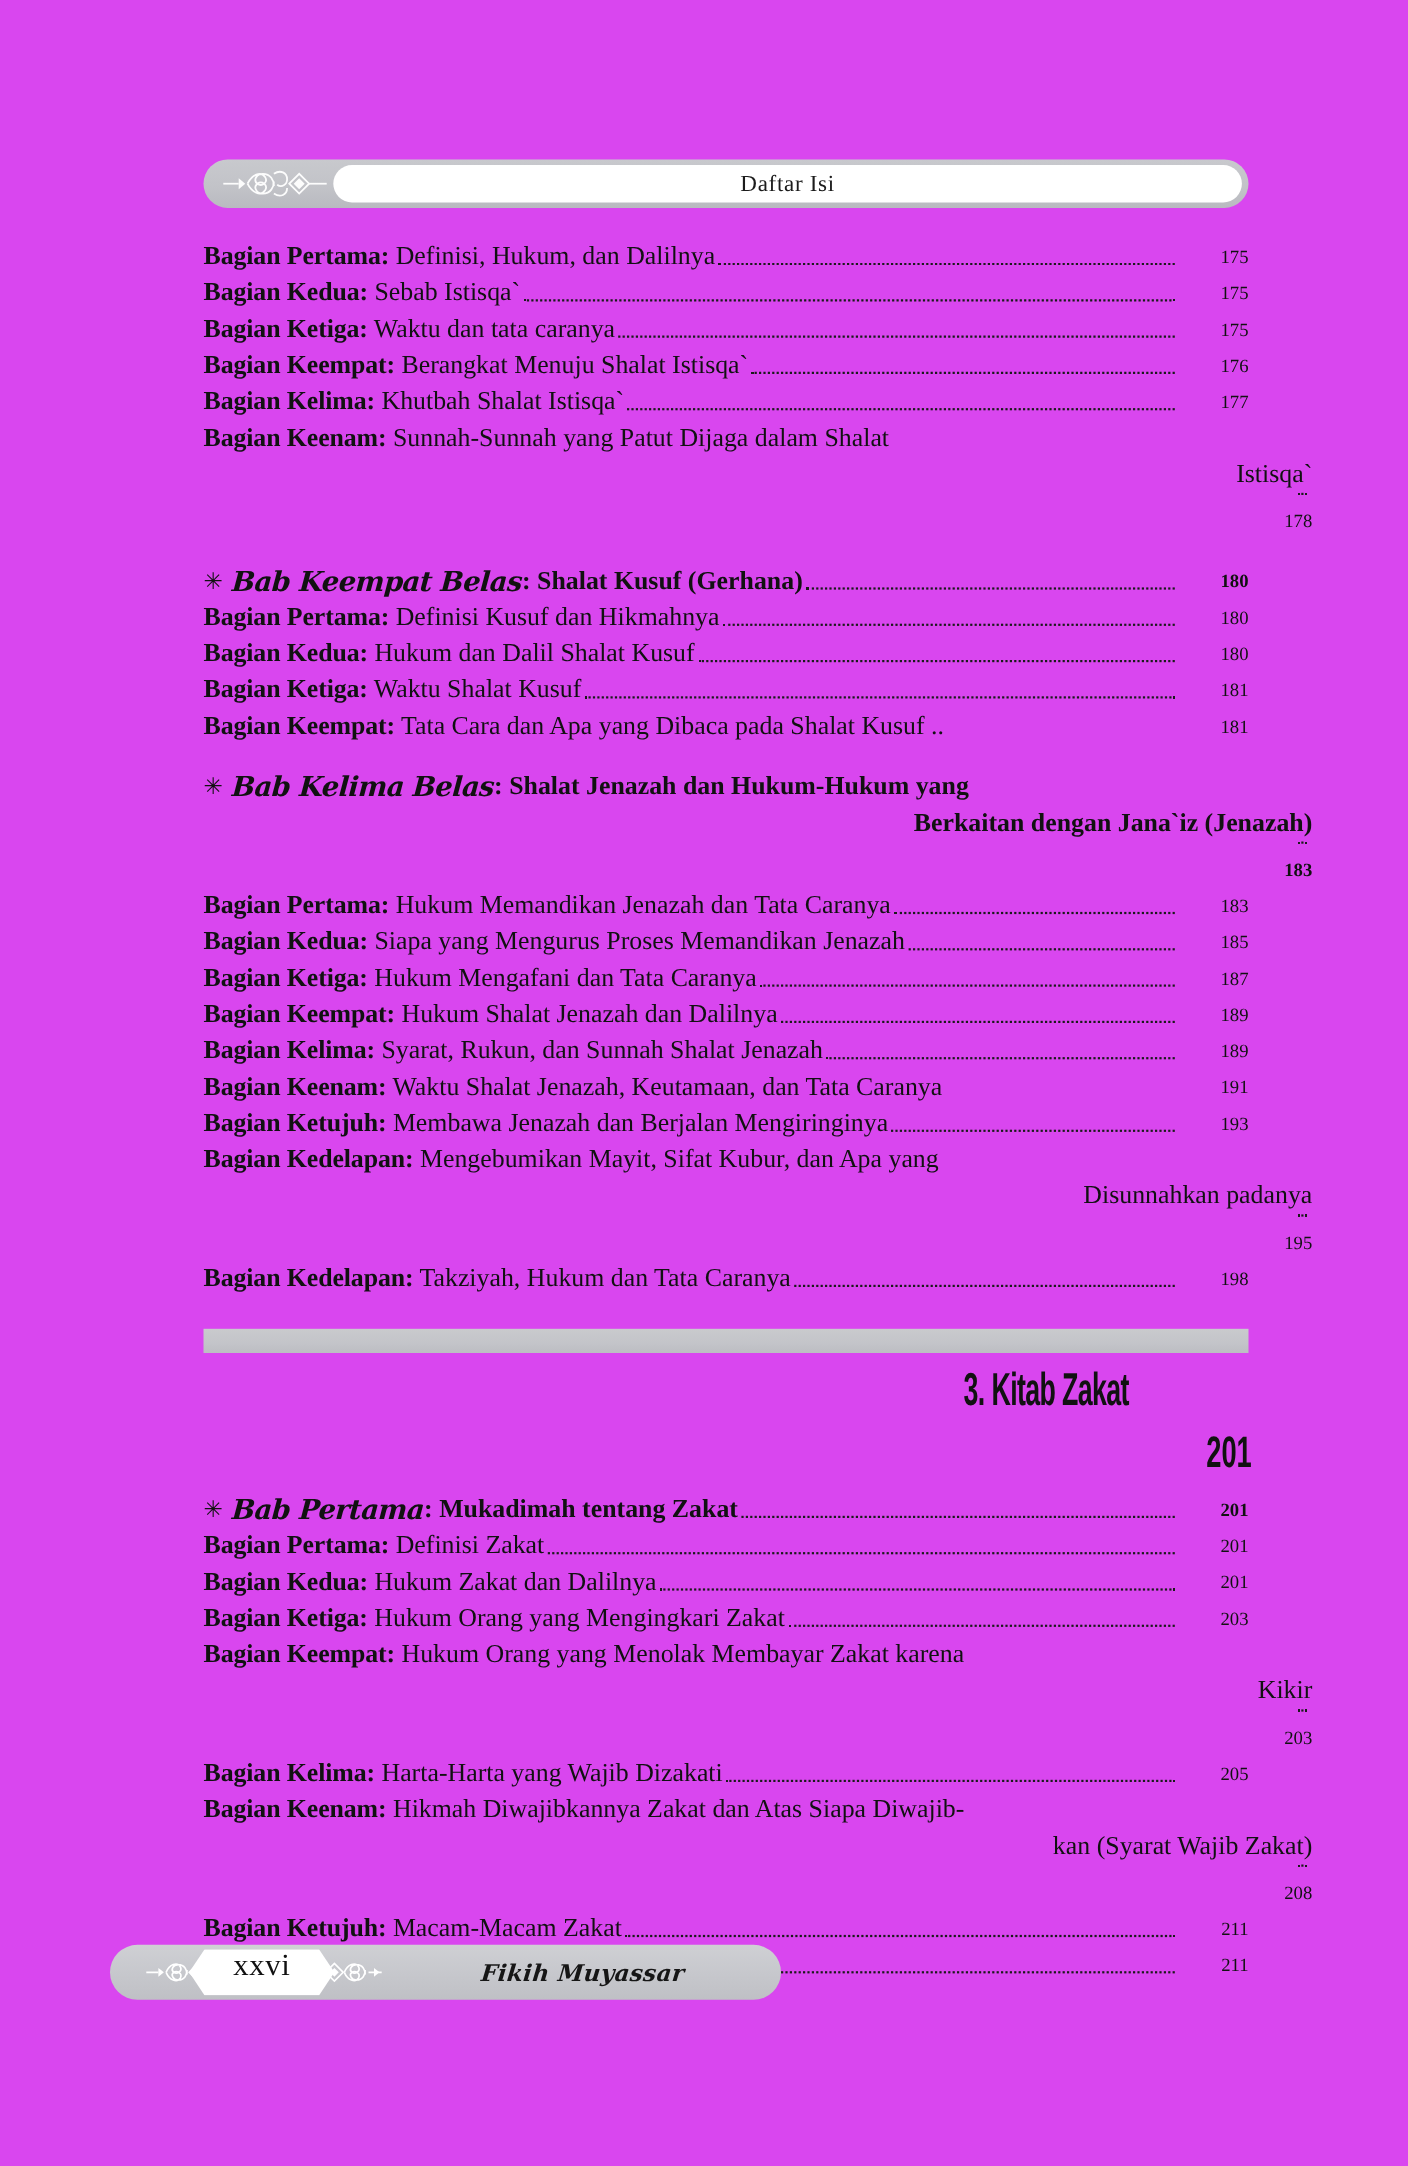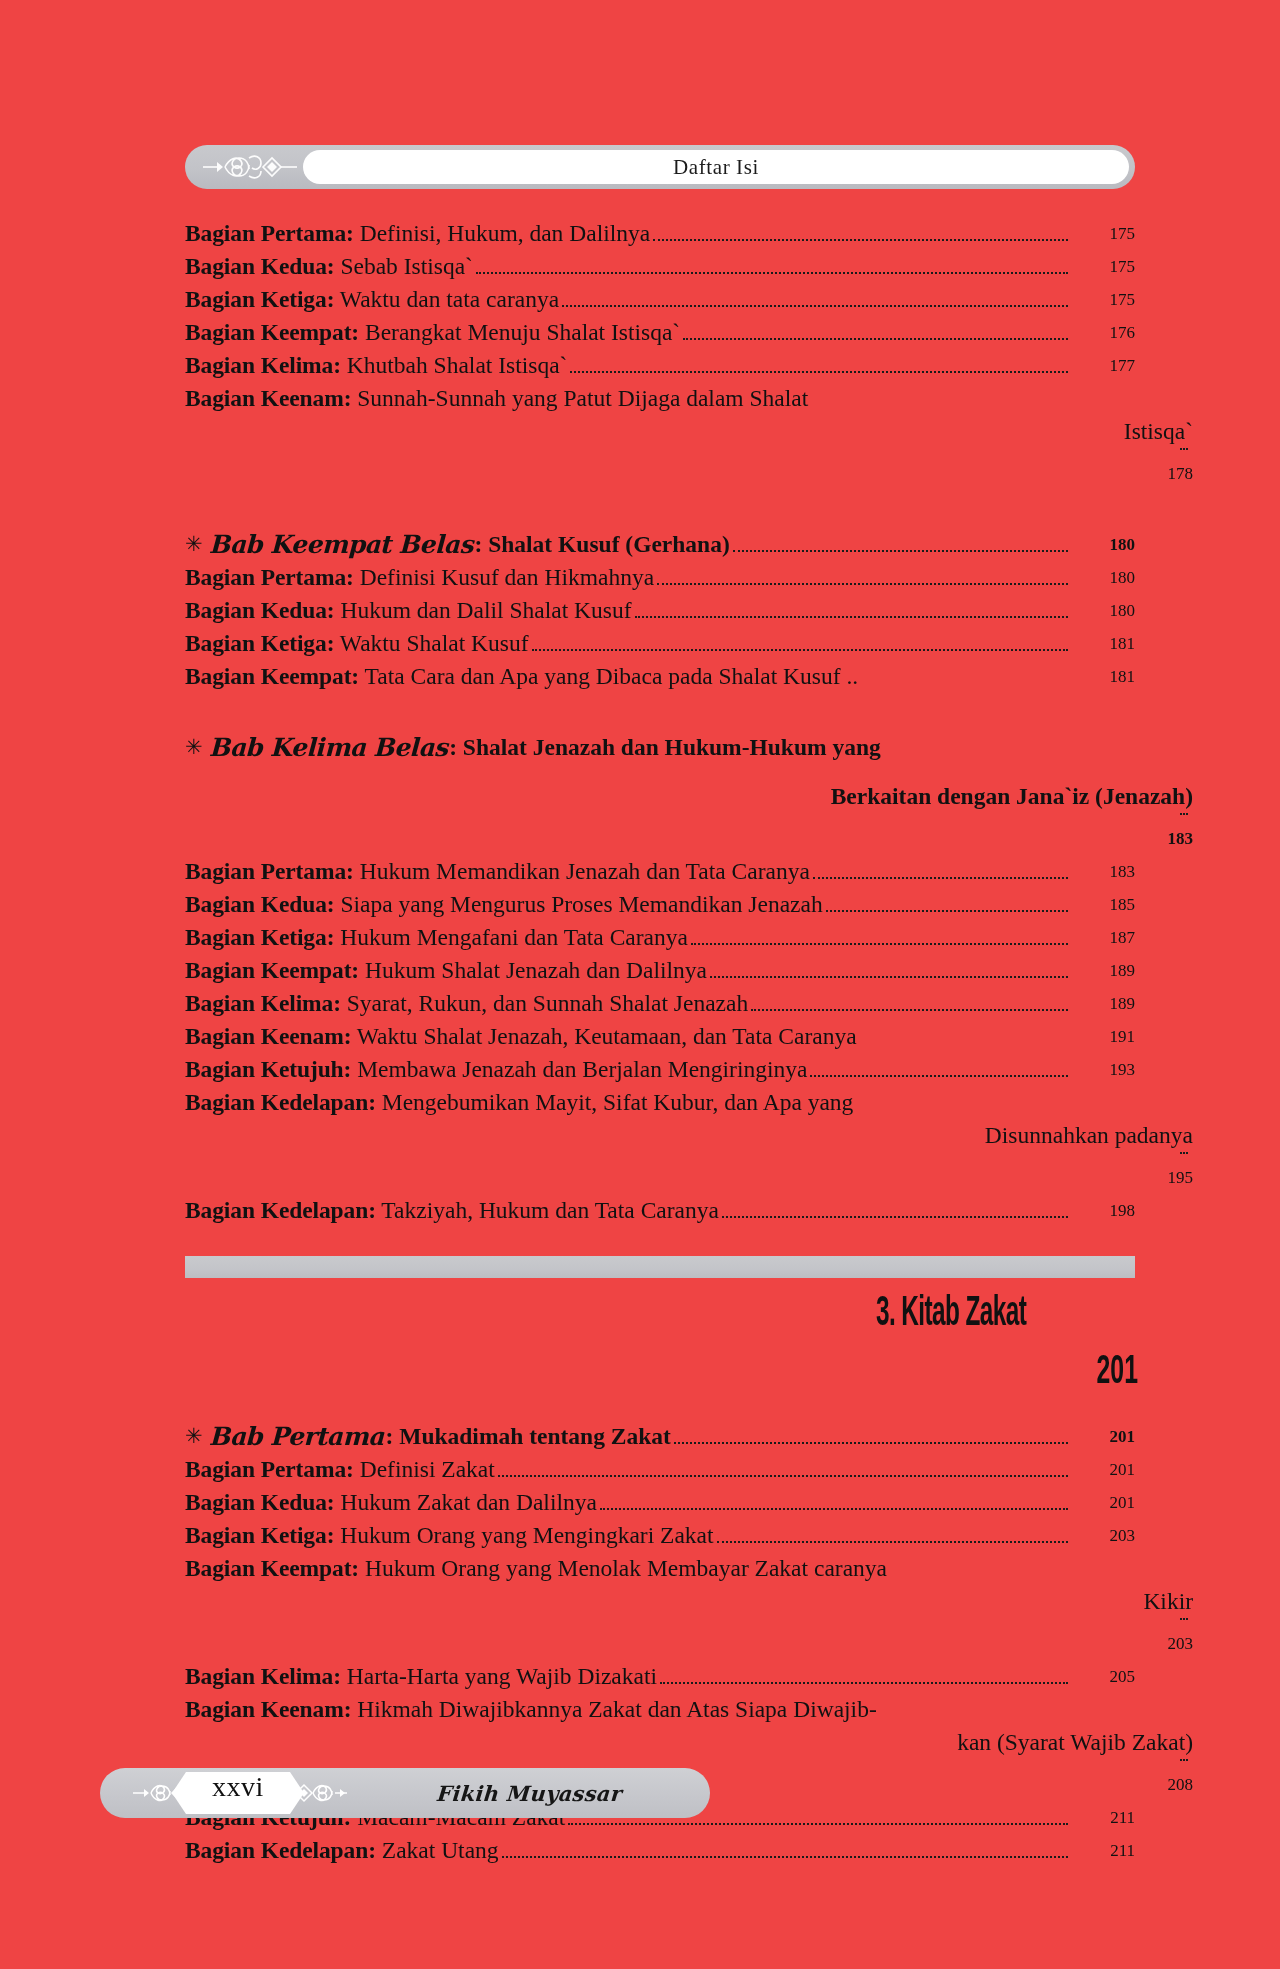--- a/index.html
+++ b/index.html
@@ -12,21 +12,21 @@
     height: 1969px;
     position: relative;
     font-family: "Liberation Serif", "DejaVu Serif", serif;
     color: #111111;
     overflow: hidden;
   }
 
   .page {
     position: absolute;
     inset: 0;
-    background: #ef4444;
+    background: #d946ef;
   }
 
   
   .rh {
     position: absolute;
     left: 185px;
     top: 145px;
     width: 950px;
     height: 44px;
   }
@@ -144,21 +144,20 @@
     line-height: 31px;
     letter-spacing: -0.6px;
     transform: skewX(-4deg);
     display: inline-block;
   }
   .bab-rest {
     font-family: "Liberation Serif","DejaVu Serif",serif;
     font-weight: bold;
     font-size: 23.5px;
     line-height: 31px;
-    margin-top: 16px;
   }
 
   
   .kitab-bar {
     width: 950px;
     height: 22px;
     background: linear-gradient(180deg,#c9cacd 0%, #c3c4c9 60%, #bcbdc2 100%);
     margin-top: 30px;
     margin-bottom: 10px;
   }
@@ -466,21 +465,21 @@
         <span class="txt"><b>Bagian Kedua:</b> <span>Hukum Zakat dan Dalilnya</span></span>
         <span class="leader"></span>
         <span class="pg">201</span>
       </div>
       <div class="row">
         <span class="txt"><b>Bagian Ketiga:</b> <span>Hukum Orang yang Mengingkari Zakat</span></span>
         <span class="leader"></span>
         <span class="pg">203</span>
       </div>
       <div class="row">
-        <span class="txt"><b>Bagian Keempat:</b> <span>Hukum Orang yang Menolak Membayar Zakat caranya</span></span>
+        <span class="txt"><b>Bagian Keempat:</b> <span>Hukum Orang yang Menolak Membayar Zakat karena</span></span>
       </div>
       <div class="row cont">
         <span class="txt">Kikir</span>
         <span class="leader"></span>
         <span class="pg">203</span>
       </div>
       <div class="row">
         <span class="txt"><b>Bagian Kelima:</b> <span>Harta-Harta yang Wajib Dizakati</span></span>
         <span class="leader"></span>
         <span class="pg">205</span>

